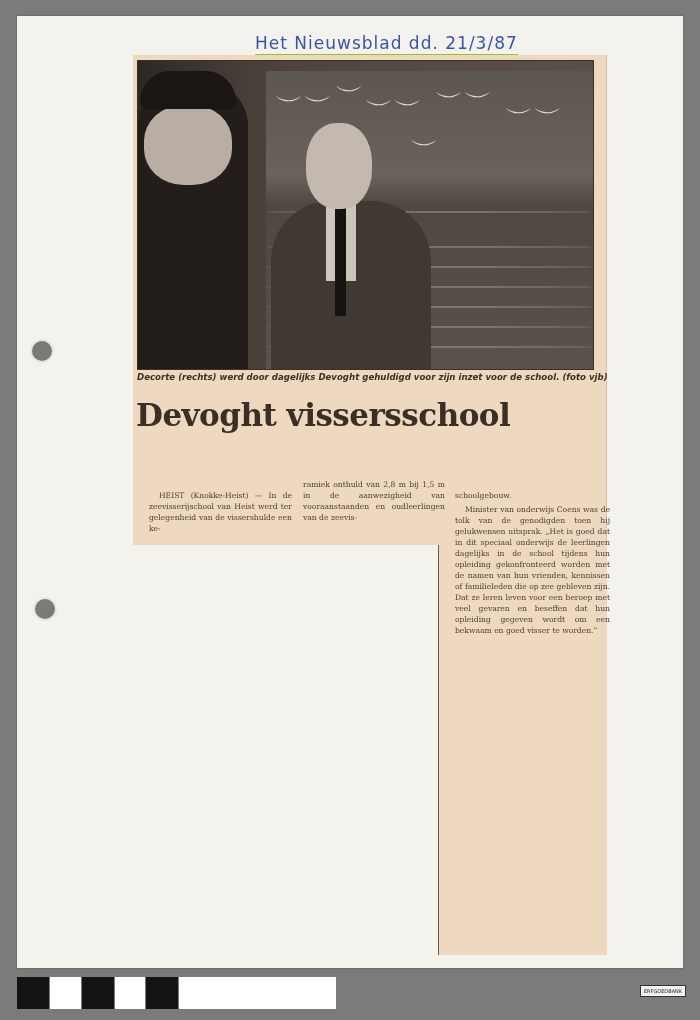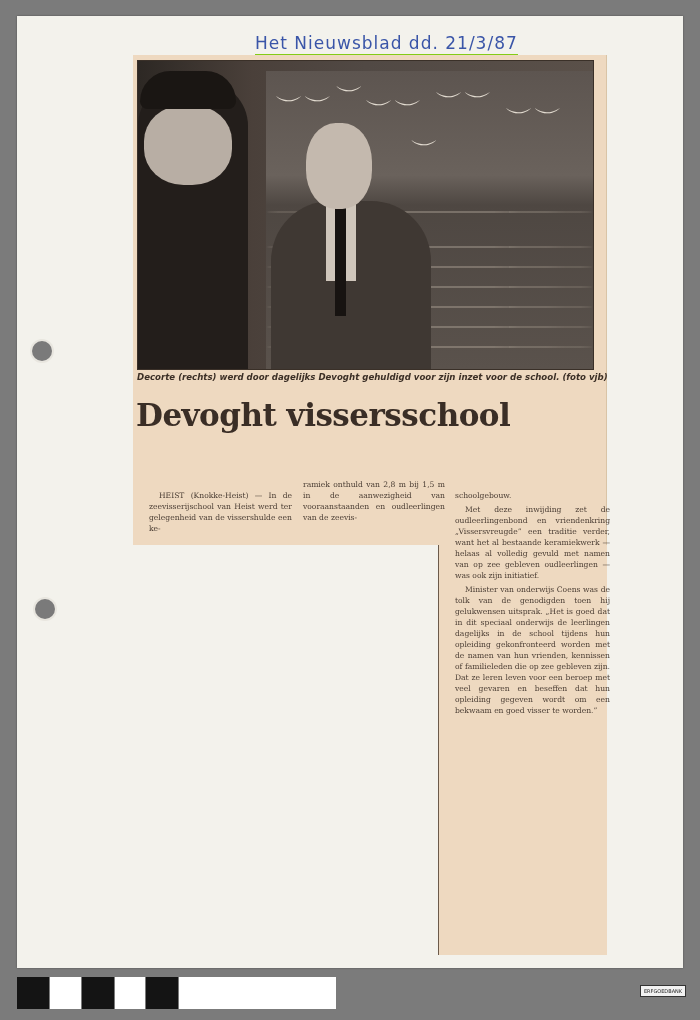--- a/index.html
+++ b/index.html
@@ -151,21 +151,20 @@
 </div>
 
 <div class="body-text col1">
   <p class="indent">HEIST (Knokke-Heist) — In de zeevisserijschool van Heist werd ter gelegenheid van de vissershulde een ke-</p>
 </div>
 <div class="body-text col2">
   <p>ramiek onthuld van 2,8 m bij 1,5 m in de aanwezigheid van vooraanstaanden en oudleerlingen van de zeevis-</p>
 </div>
 <div class="body-text col3">
   <p>schoolgebouw.</p>
-  <p class="indent">Met deze inwijding zet de oudleerlingenbond en vriendenkring „Vissersvreugde” een traditie verder, want het al bestaande keramiekwerk — helaas al volledig gevuld met namen van op zee gebleven oudleerlingen — was ook zijn initiatief.</p>
   <p class="indent">Minister van onderwijs Coens was de tolk van de genodigden toen hij gelukwensen uitsprak. „Het is goed dat in dit speciaal onderwijs de leerlingen dagelijks in de school tijdens hun opleiding gekonfronteerd worden met de namen van hun vrienden, kennissen of familieleden die op zee gebleven zijn. Dat ze leren leven voor een beroep met veel gevaren en beseffen dat hun opleiding gegeven wordt om een bekwaam en goed visser te worden.”</p>
 </div>
 
 <div class="strip black" style="left:17px; width:32px;"></div>
 <div class="strip white" style="left:50px; width:31px;"></div>
 <div class="strip black" style="left:82px; width:32px;"></div>
 <div class="strip white" style="left:115px; width:30px;"></div>
 <div class="strip black" style="left:146px; width:32px;"></div>
 <div class="strip white" style="left:179px; width:157px;"></div>
 

